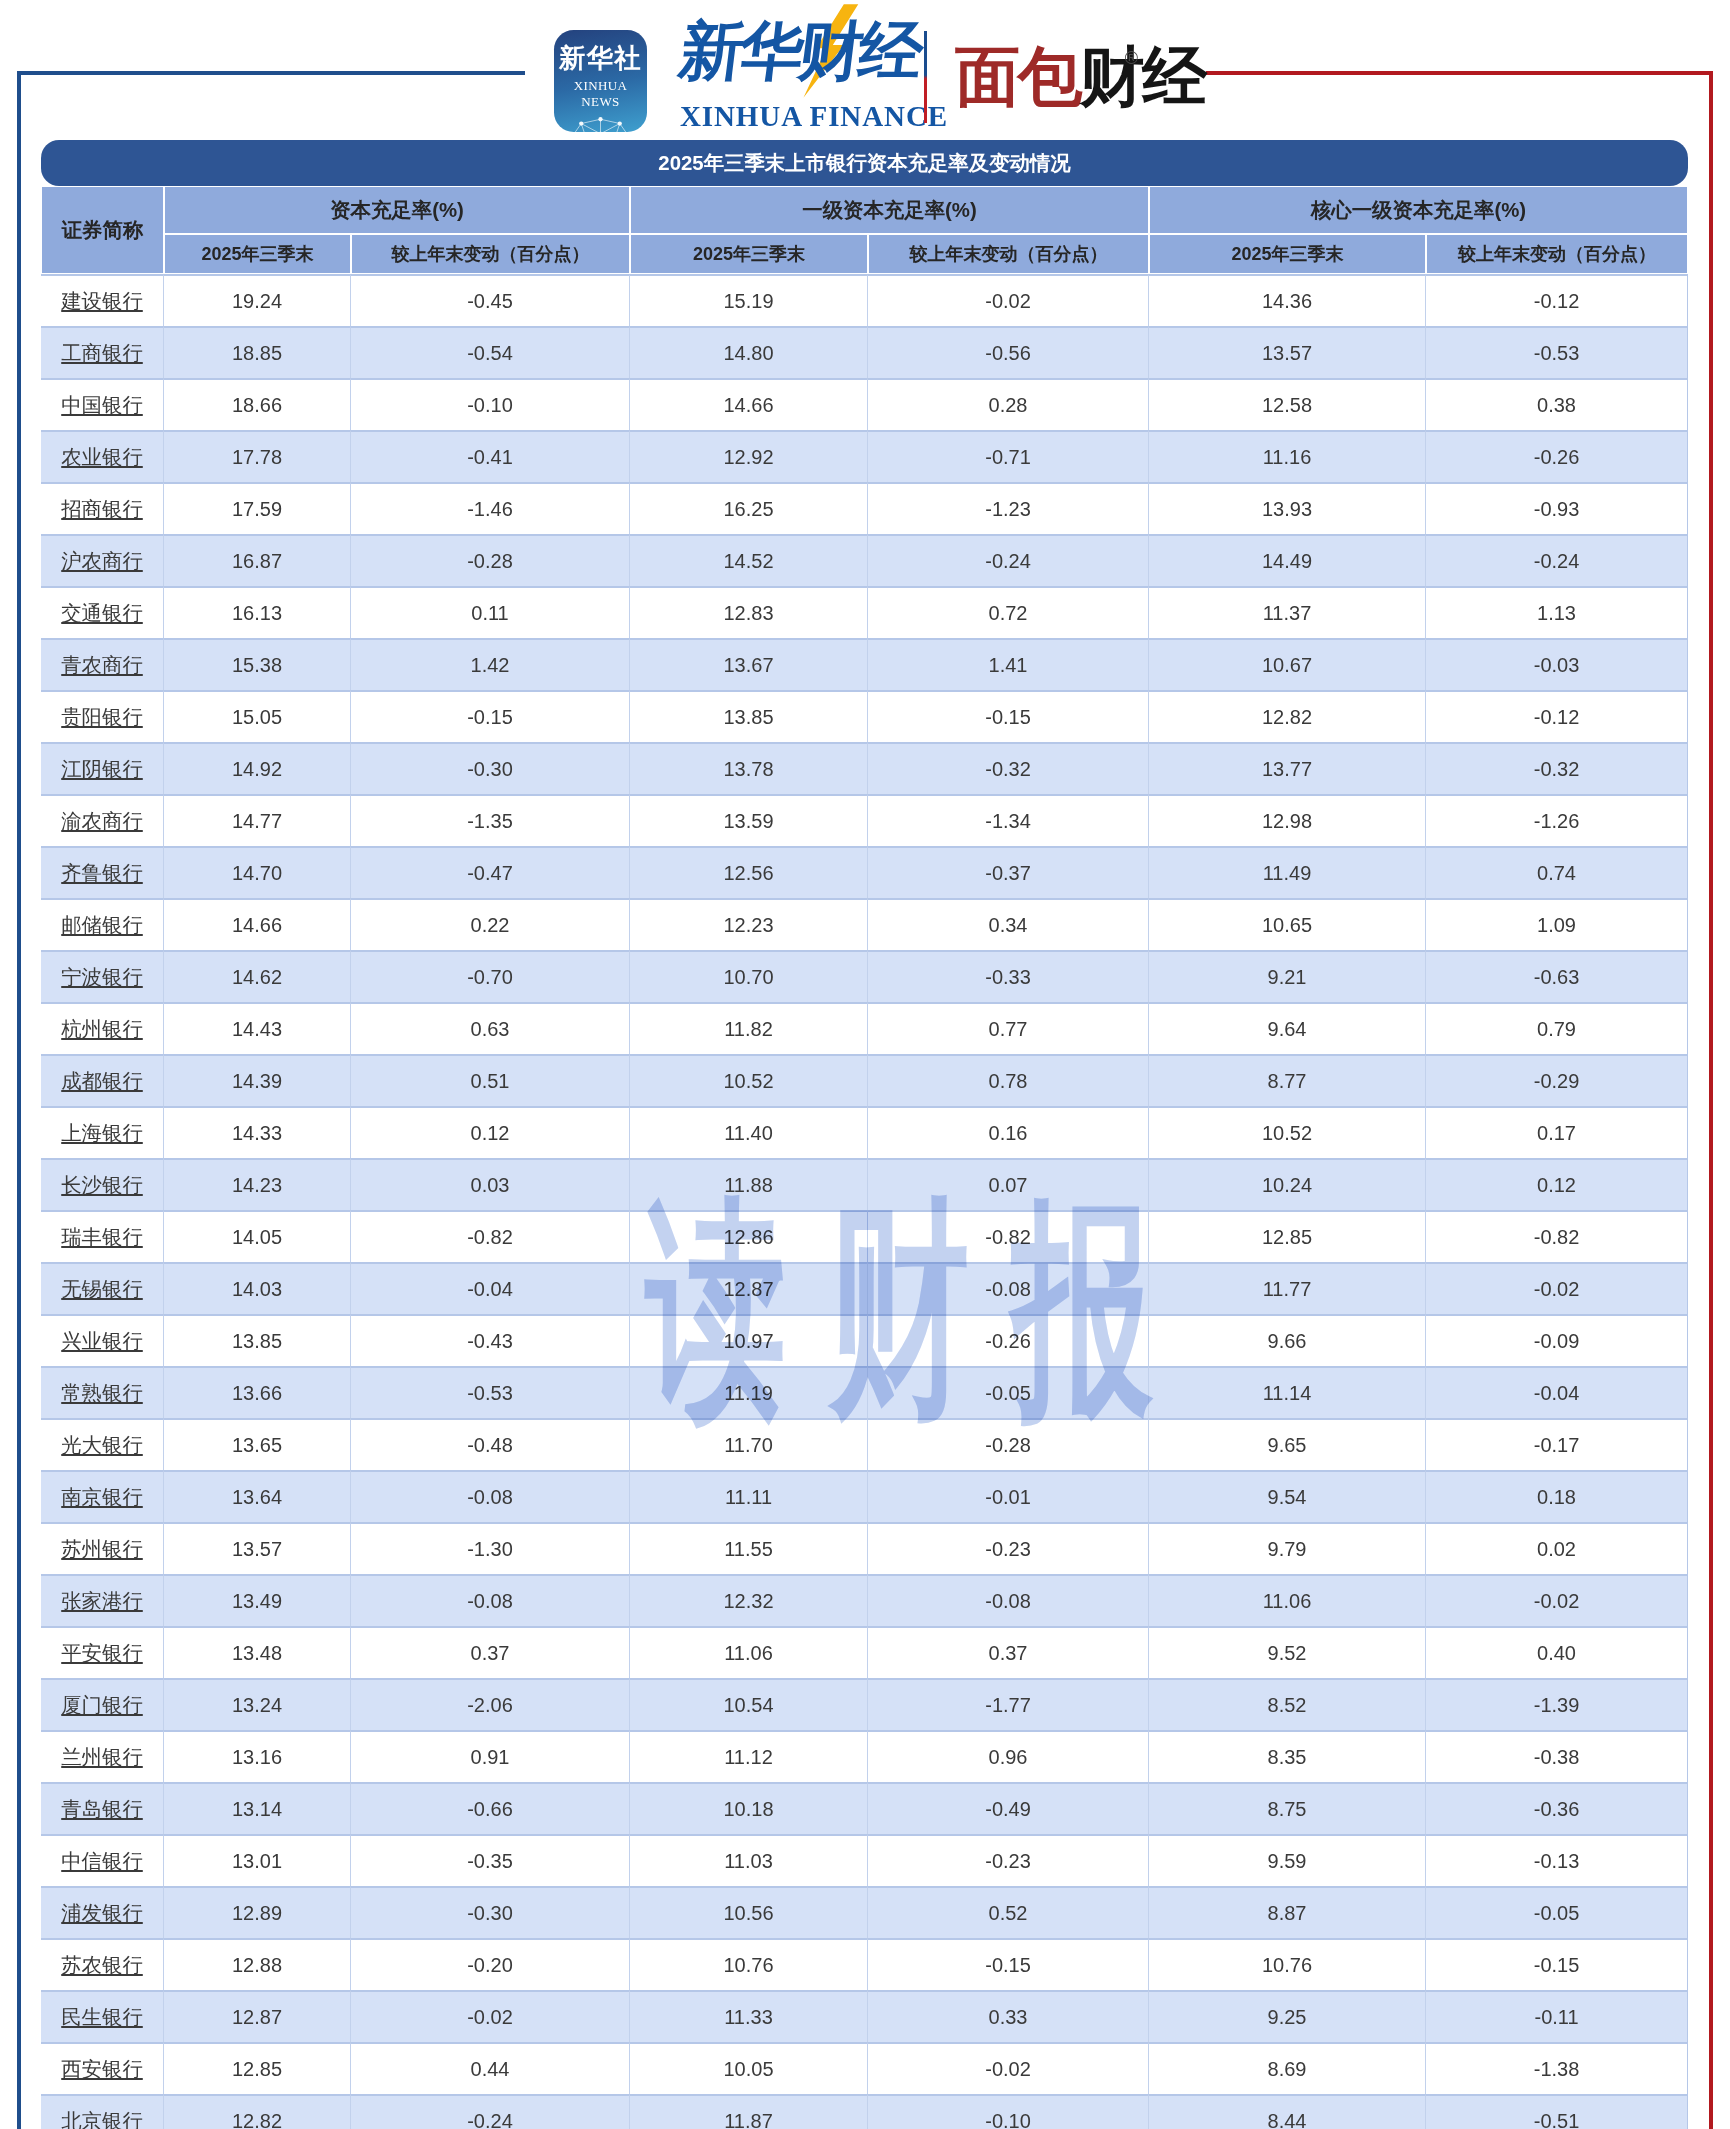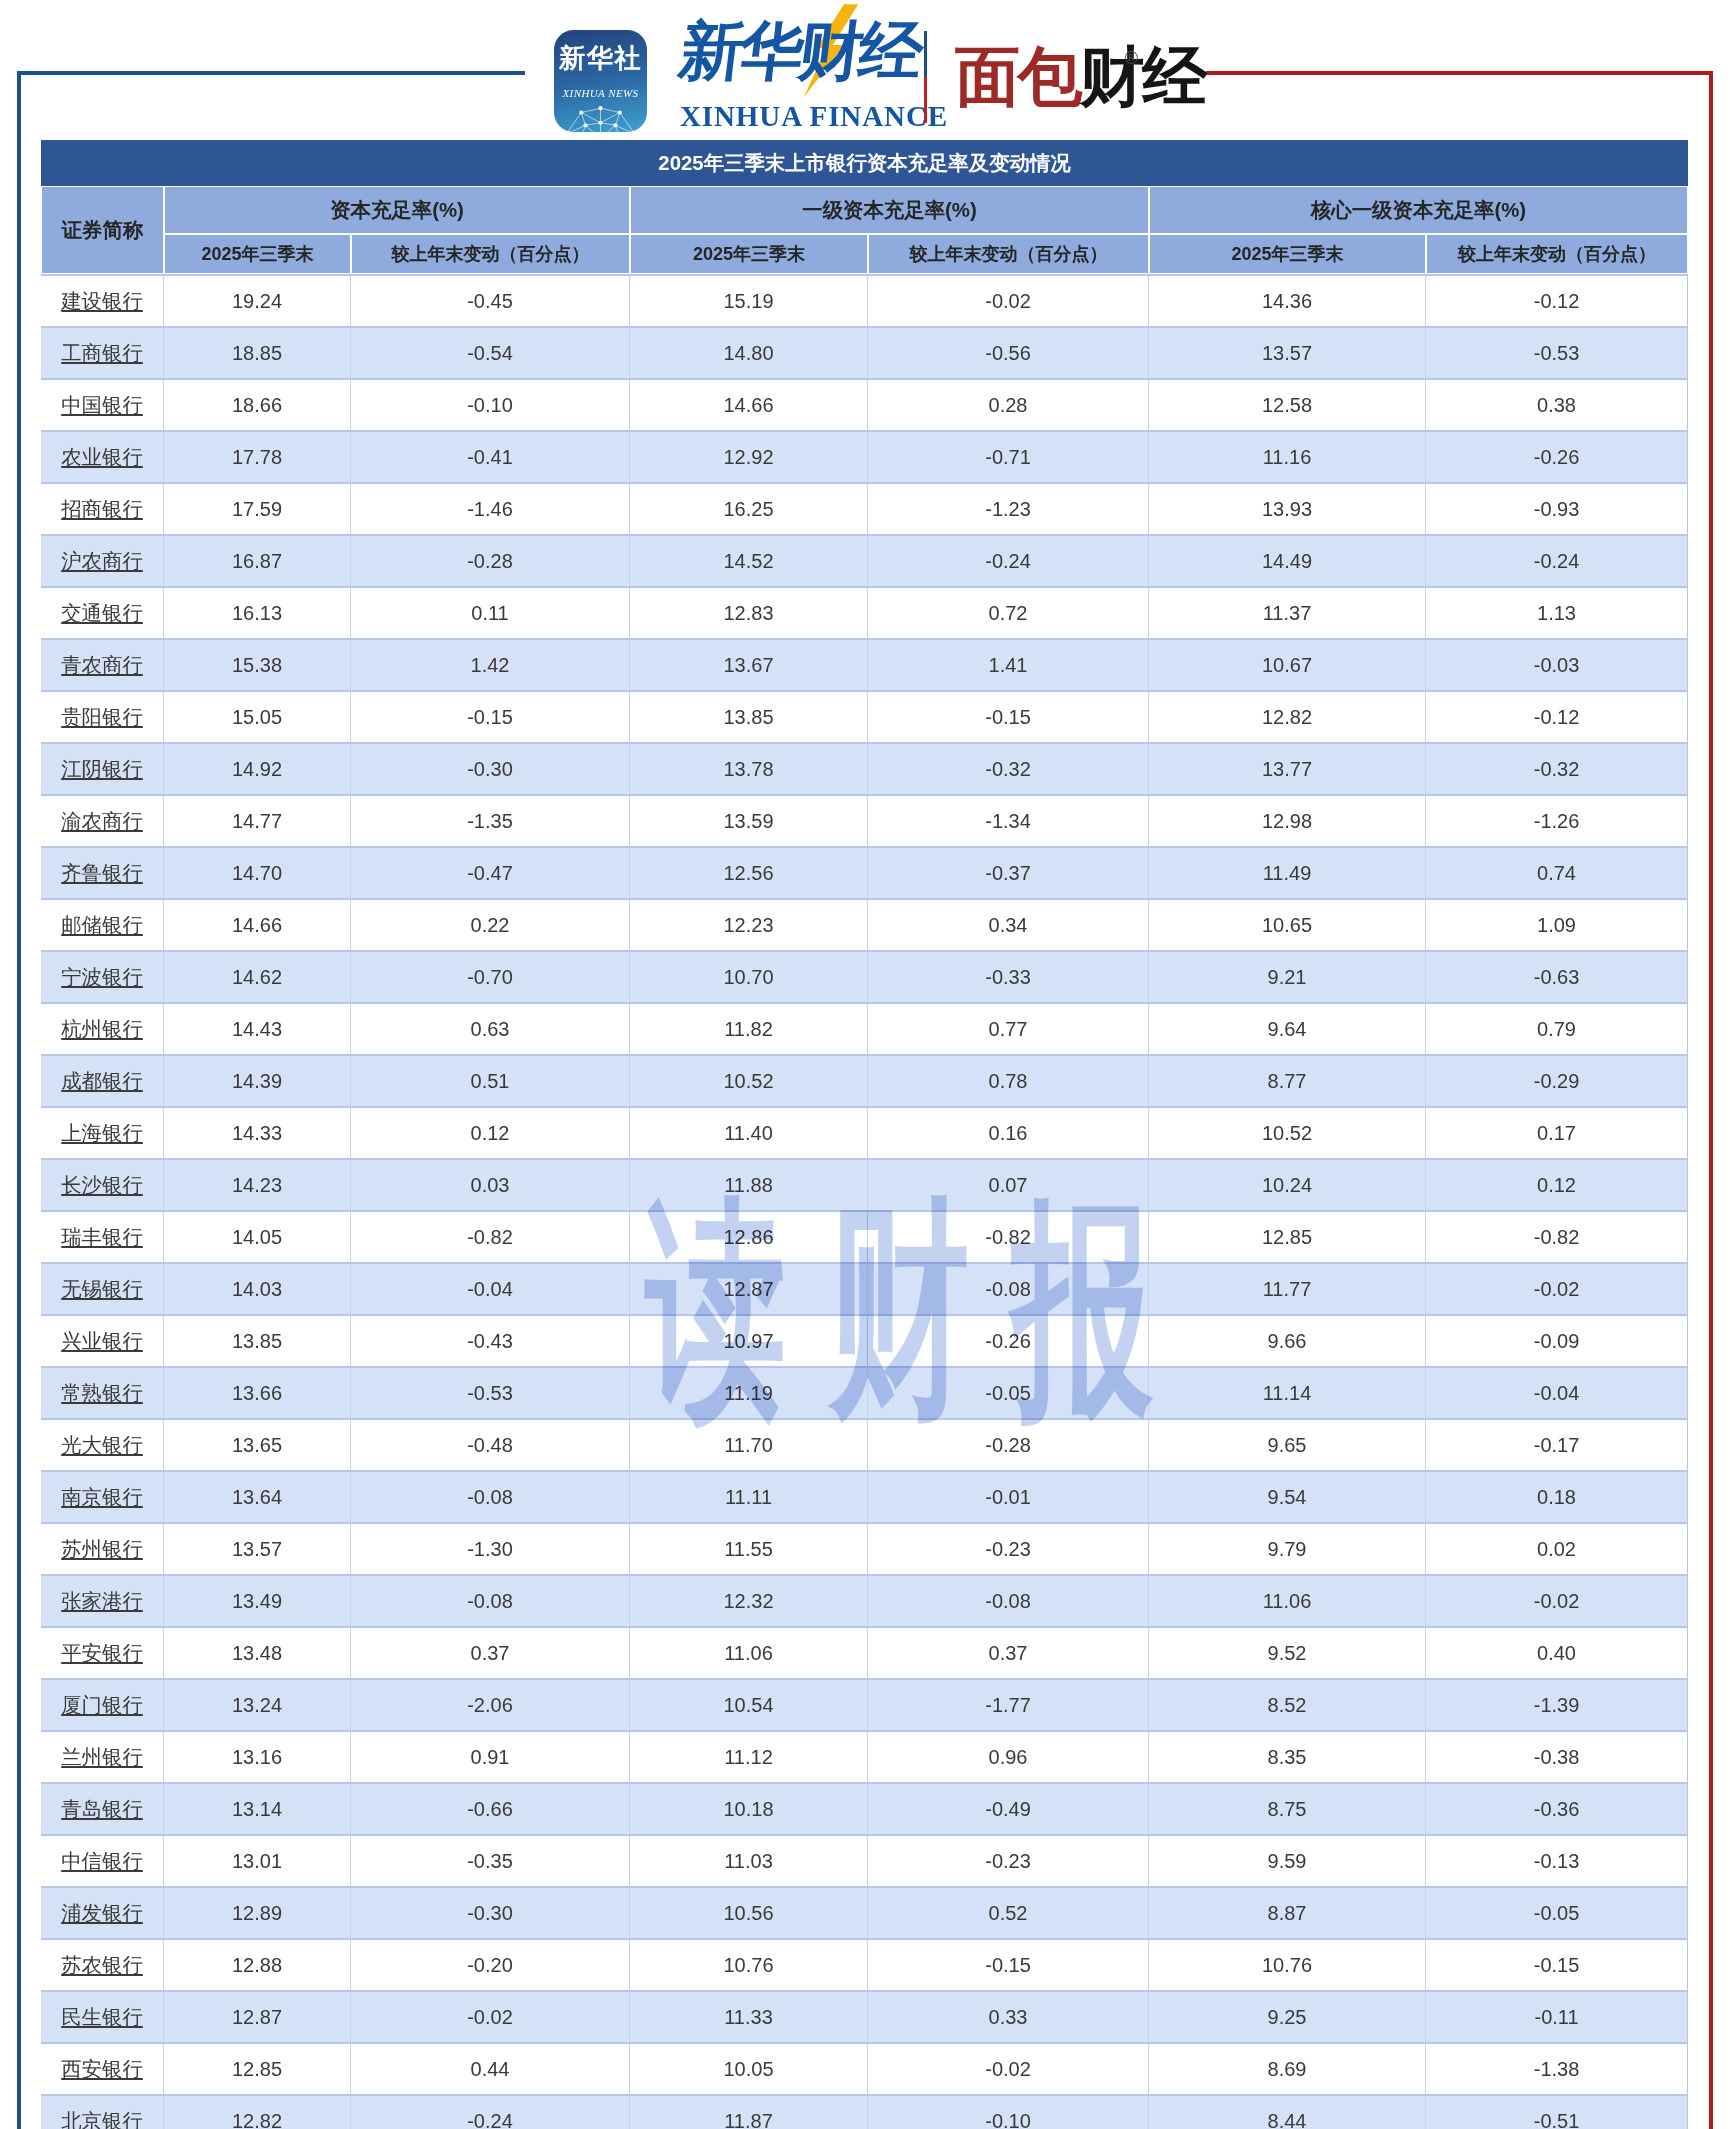--- a/index.html
+++ b/index.html
@@ -11,21 +11,21 @@
   .frame-top-left{left:17px;top:71px;width:508px;height:4.3px;background:#1F4E8C;}
   .frame-top-right{left:1206px;top:71px;width:507px;height:4.3px;background:#B2191F;}
   .frame-left{left:17px;top:71px;width:3.8px;height:2353px;background:#1F4E8C;}
   .frame-right{left:1709px;top:71px;width:3.8px;height:2353px;background:#B2191F;}
 
   
   .xh-icon{position:absolute;left:554px;top:30px;width:93px;height:102px;border-radius:19.6px;
            background:linear-gradient(170deg,#24427E 0%,#2B69A5 52%,#3FA0CF 100%);
            color:#fff;text-align:center;overflow:hidden;}
   .xh-icon .cn{font-size:26.4px;font-weight:700;letter-spacing:1.3px;margin-top:11px;}
-  .xh-icon .en{font-family:"Liberation Serif","DejaVu Serif",serif;font-size:11px;letter-spacing:0.4px;margin-top:11px;font-style:italic;}
+  .xh-icon .en{font-family:"Liberation Serif","DejaVu Serif",serif;font-size:13px;letter-spacing:0.4px;margin-top:2px;}
   .xh-icon svg{display:block;margin:4.3px auto 0 auto;opacity:.95;}
 
   .xf-logo{position:absolute;left:680px;top:8.5px;width:221px;height:136px;text-align:center;}
   .xf-cn{position:relative;display:inline-block;font-size:64px;font-weight:700;color:#1456A4;
          letter-spacing:-4.3px;transform:skewX(-7deg);line-height:85px;white-space:nowrap;}
   .xf-bolt{position:absolute;left:124px;top:-5.1px;z-index:-1;}
   .xf-en{font-family:"Liberation Serif","DejaVu Serif",serif;font-weight:700;color:#1456A4;
          font-size:29px;letter-spacing:0.9px;margin-top:6px;white-space:nowrap;}
 
   .logo-divider{position:absolute;left:924px;top:31px;width:3px;height:92px;
@@ -33,21 +33,21 @@
 
   .mb-logo{position:absolute;left:955px;top:41px;width:238px;height:81px;white-space:nowrap;
            font-weight:900;font-size:65px;letter-spacing:-2.6px;line-height:72px;}
   .mb-red{color:#9E2A28;}
   .mb-black{color:#151515;}
   .mb-reg{position:absolute;right:55px;top:-19px;font-size:18px;font-weight:400;color:#4a4a4a;letter-spacing:0;}
 
   
   .tablewrap{position:absolute;left:41px;top:140px;width:1647px;}
   .title-bar{height:46px;line-height:46px;background:#2E5594;color:#ffffff;
-             font-size:20.4px;font-weight:700;text-align:center;}
+             font-size:20.4px;font-weight:700;text-align:center;border-radius:18px;}
   table{border-collapse:separate;border-spacing:0;table-layout:fixed;width:1647px;}
   thead th{background:#8FAADC;color:#262626;font-weight:700;text-align:center;
            border:1.3px solid #ffffff;padding:0;}
   tr.h1 th{height:46px;font-size:20.4px;}
   tr.h2 th{height:38px;font-size:18px;margin-top:48px;}
   th.col0{font-size:20.4px;}
   tbody td{height:50px;padding:0;text-align:center;vertical-align:middle;
            font-size:20px;color:#3A3A3A;background:#ffffff;
            border-top:2.1px solid #B5C7E8;border-right:1.7px solid #C2D1EC;}
   tbody td:last-child{border-right:1.7px solid #B5C7E8;}

